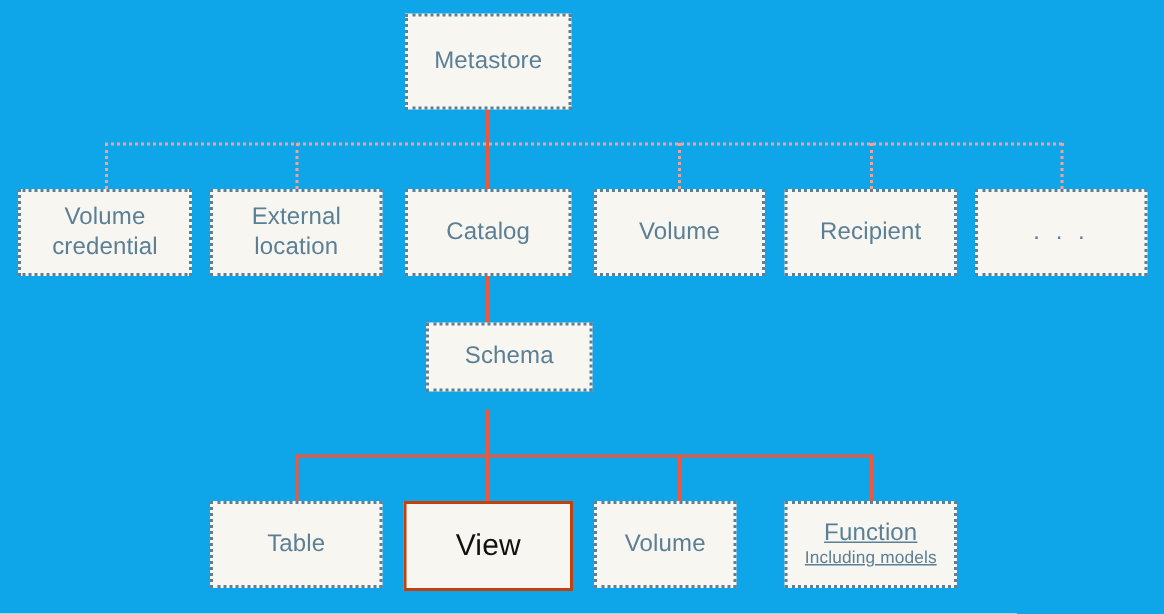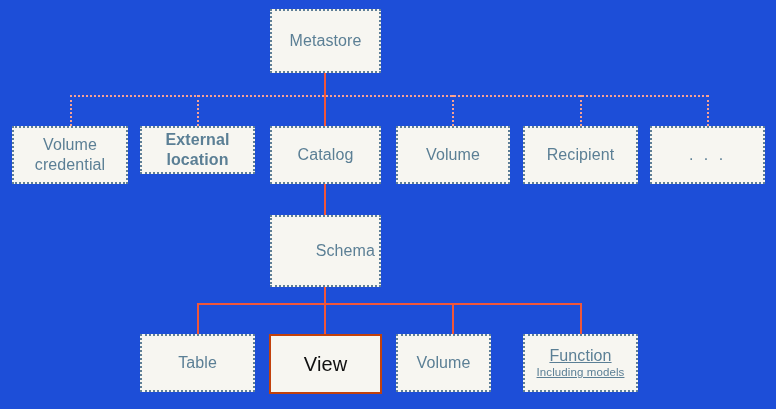--- a/index.html
+++ b/index.html
@@ -8,21 +8,21 @@
     padding: 0;
     background: #ffffff;
   }
   body {
     font-family: "Liberation Sans", sans-serif;
   }
   #diagram {
     position: relative;
     width: 776px;
     height: 409px;
-    background: #1d4ed8;
+    background: #0ea5e9;
     overflow: hidden;
   }
 
   
   .node {
     position: absolute;
     box-sizing: border-box;
     background: #f7f6f1;
     border: 2px dotted #5f7f96;
     display: flex;
@@ -105,42 +105,42 @@
 
   <div class="node" style="left:270px; top:9px; width:111px; height:64px;">
     <span class="label">Metastore</span>
   </div>
 
   <div class="node" style="left:12px; top:126px; width:116px; height:58px;">
     <span class="label">Volume
 credential</span>
   </div>
 
-  <div class="node" style="left:140px; top:126px; width:115px; height:48px;font-weight:bold;">
+  <div class="node" style="left:140px; top:126px; width:115px; height:58px;">
     <span class="label">External
 location</span>
   </div>
 
   <div class="node" style="left:270px; top:126px; width:111px; height:58px;">
     <span class="label">Catalog</span>
   </div>
 
   <div class="node" style="left:396px; top:126px; width:114px; height:58px;">
     <span class="label">Volume</span>
   </div>
 
   <div class="node" style="left:523px; top:126px; width:115px; height:58px;">
     <span class="label">Recipient</span>
   </div>
 
   <div class="node ellipsis" style="left:650px; top:126px; width:115px; height:58px;">
     <span class="label">. . .</span>
   </div>
 
-  <div class="node" style="left:270px; top:215px; width:111px; height:72px;align-items:flex-end;">
+  <div class="node" style="left:284px; top:215px; width:111px; height:46px;">
     <span class="label">Schema</span>
   </div>
 
   <div class="node" style="left:140px; top:334px; width:115px; height:58px;">
     <span class="label">Table</span>
   </div>
 
   <div class="node selected" style="left:269px; top:334px; width:113px; height:60px;">
     <span class="label">View</span>
   </div>

